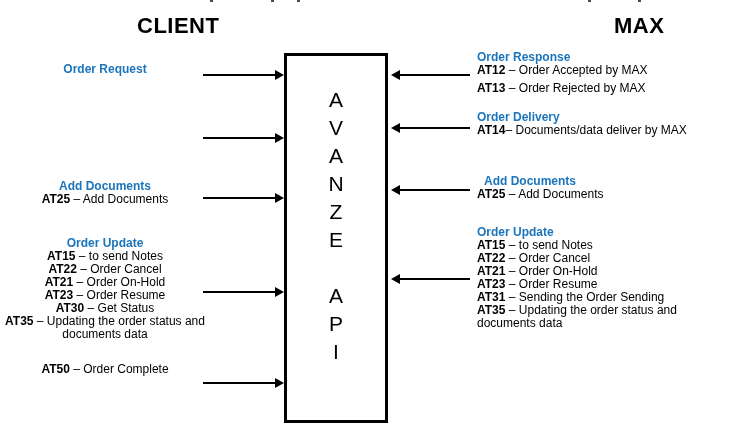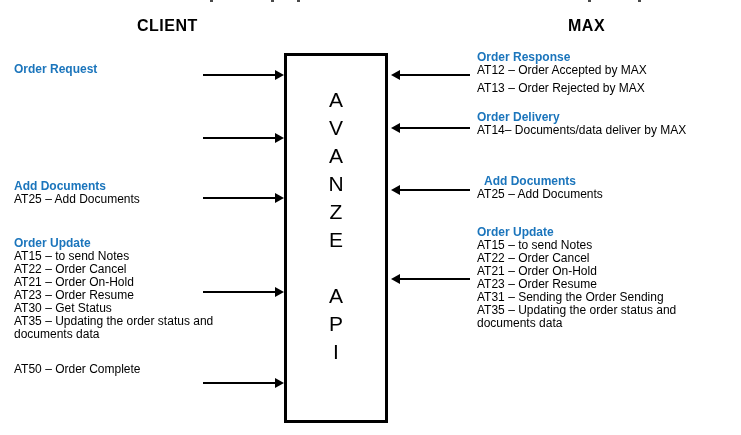--- a/index.html
+++ b/index.html
@@ -1,37 +1,37 @@
 <!DOCTYPE html>
 <html style="--heading-blue: #1B75BC;"><head>
 <meta charset="utf-8">
 <style>
   html,body{margin:0;padding:0;background:#fff;}
   #stage{
     position:relative;width:741px;height:435px;background:#ffffff;
     font-family:"Liberation Sans",sans-serif;color:#000;overflow:hidden;
   }
-  .title{position:absolute;top:16px;font-size:16px;font-weight:700;line-height:20px;letter-spacing:.5px;}
+  .title{position:absolute;top:16px;font-size:22px;font-weight:700;line-height:20px;letter-spacing:.5px;}
   #client-title{left:137px;}
-  #max-title{left:568px;text-align:right;}
+  #max-title{left:614px;text-align:right;}
   .api-box{
     position:absolute;left:284px;top:53px;width:104px;height:370px;
     border:3px solid #000;box-sizing:border-box;
     display:flex;flex-direction:column;align-items:center;padding-top:30px;
   }
   .lgroup{display:flex;flex-direction:column;align-items:center;}
   .lgroup2{margin-top:28px;}
   .letter{font-size:21px;line-height:28px;font-weight:400;}
   .group{position:absolute;font-size:12px;line-height:13px;}
-  .client-g{left:14px;width:202px;text-align:left;}
+  .client-g{left:4px;width:202px;text-align:center;}
   .max-g{left:477px;width:268px;text-align:left;}
   .heading{font-weight:700;color:var(--heading-blue,#1B75BC);white-space:nowrap;}
   .line{white-space:nowrap;}
   .line2{white-space:normal;}
-  .code{font-weight:400;margin-top:7px;}
+  .code{font-weight:700;margin-top:7px;}
   .arrow{position:absolute;display:flex;align-items:center;height:11px;}
   .shaft{flex:1;height:1.5px;background:#000;}
   .headR{width:0;height:0;border-top:5px solid transparent;border-bottom:5px solid transparent;border-left:9px solid #000;}
   .headL{width:0;height:0;border-top:5px solid transparent;border-bottom:5px solid transparent;border-right:9px solid #000;}
   .frag{position:absolute;top:0;width:3px;height:2px;background:#4a4a4a;}
 </style>
 </head>
 <body>
 
 <div id="stage">

